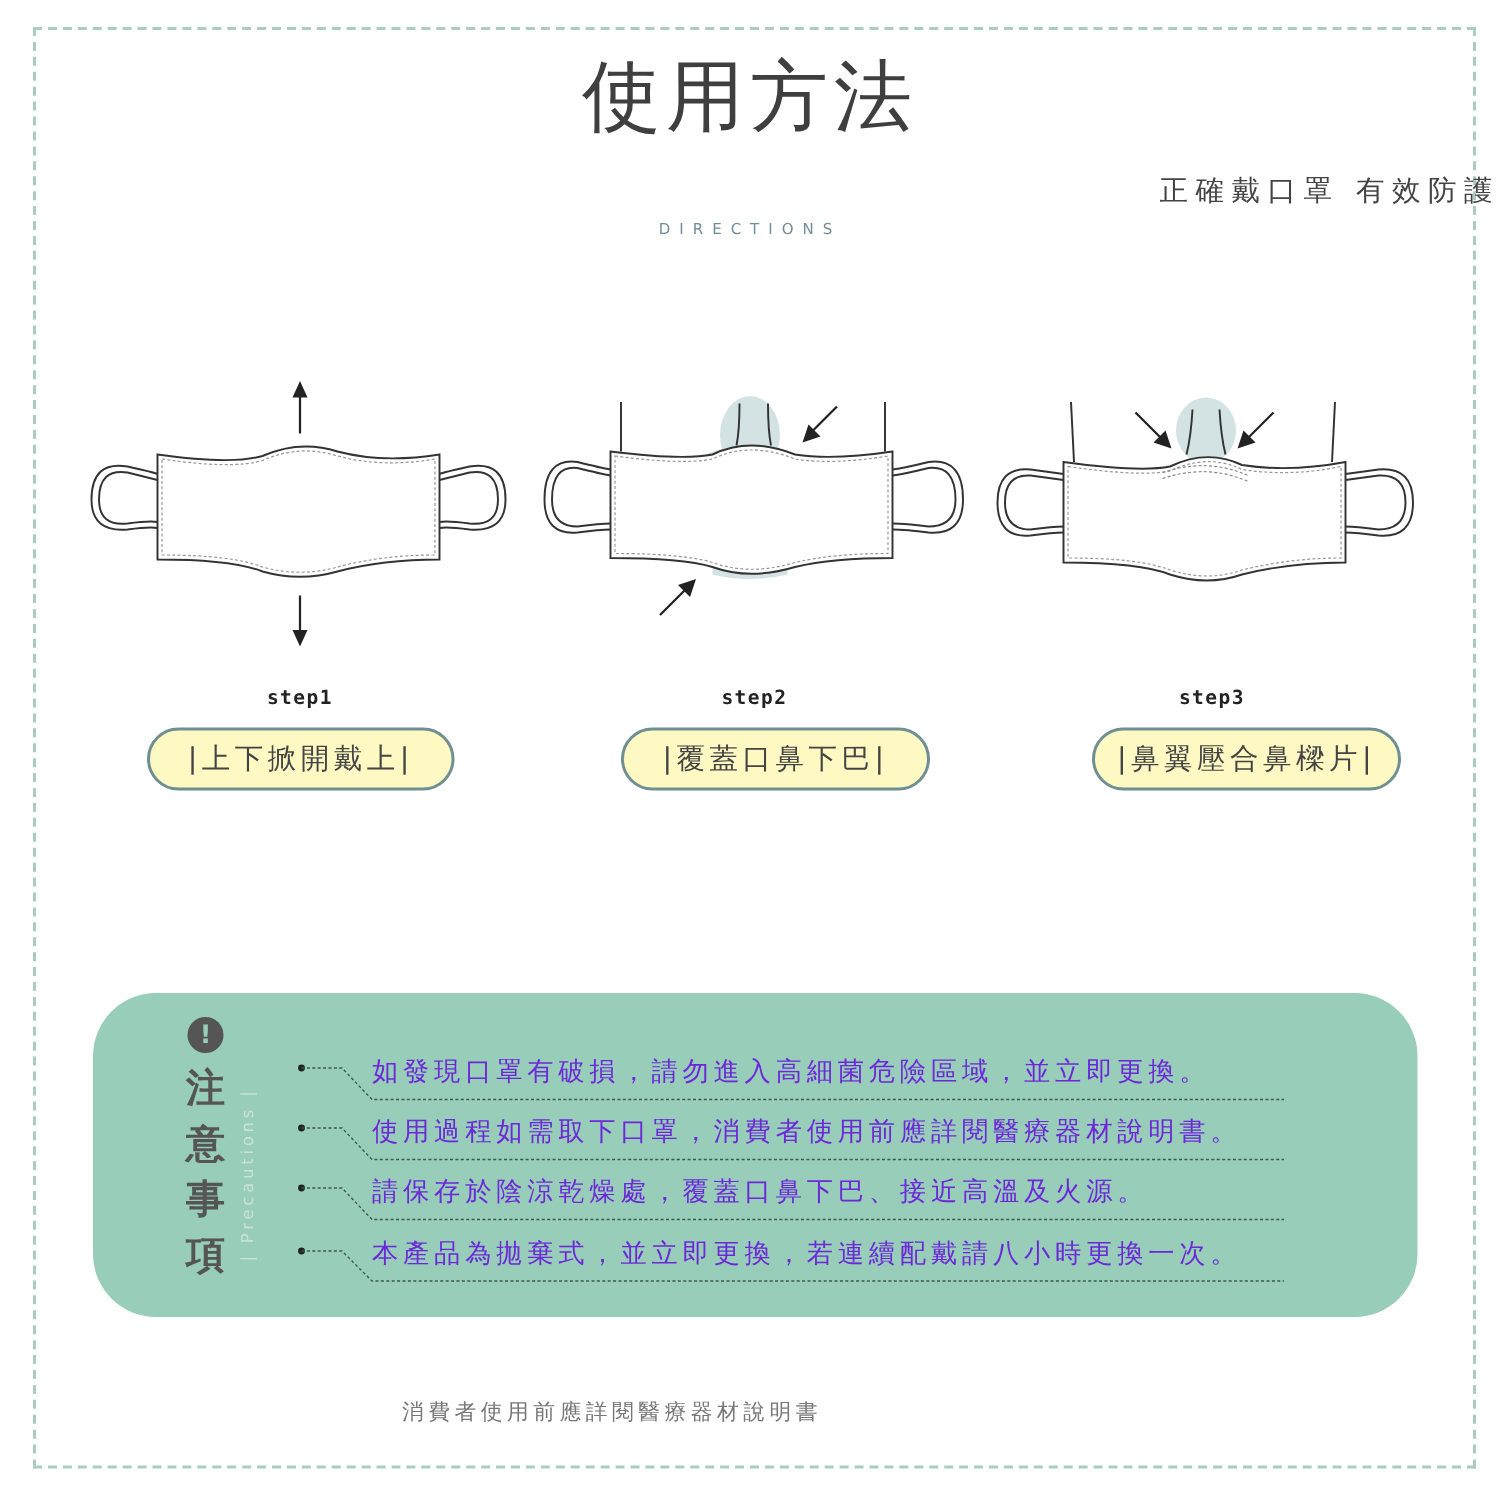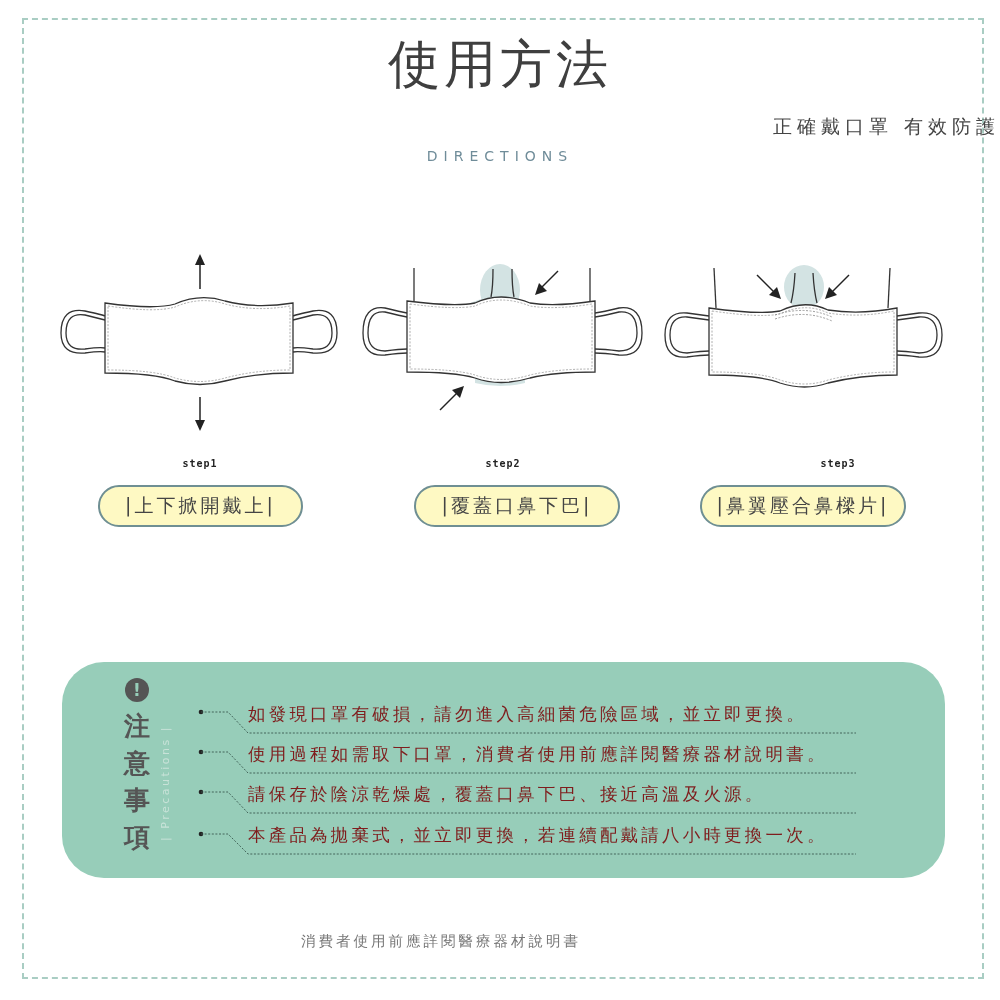--- a/index.html
+++ b/index.html
@@ -5,41 +5,41 @@
   html, body { margin:0; padding:0; background:#ffffff; }
   body { width:1000px; height:1000px; position:relative; overflow:hidden;
          font-family:"DejaVu Sans", "Liberation Sans", sans-serif; color:#4a4a4a; }
   .frame { position:absolute; left:22px; top:18px; width:962px; height:961px;
            border:2px dashed #a9cdc3; box-sizing:border-box; }
   .title { position:absolute; left:0; width:1000px; top:30px; text-align:center;
            font-size:52px; letter-spacing:4px; color:#3f3f3f; font-weight:400; }
   .subtitle { position:absolute; left:0; width:1000px; top:114px; text-align:right;
               font-size:19px; letter-spacing:5px; color:#444; }
   .eng { position:absolute; left:0; width:1000px; top:148px; text-align:center;
-         font-size:14px; letter-spacing:6px; color:#6f8c99; }
+         font-size:10px; letter-spacing:6px; color:#6f8c99; }
   .illus { position:absolute; }
   .step-label { position:absolute; width:200px; text-align:center; font-family:"DejaVu Sans Mono", monospace;
-                font-weight:bold; font-size:10px; letter-spacing:1px; color:#222; top:458px; }
+                font-weight:bold; font-size:13px; letter-spacing:1px; color:#222; top:458px; }
   .step-pill { position:absolute; top:485px; height:42px; border:2.5px solid #6f8f93; border-radius:22px;
                box-sizing:border-box; display:flex; align-items:center; justify-content:center;
                font-size:19px; letter-spacing:3px; color:#444; background:#fef9c3; }
   .panel { position:absolute; left:62px; top:662px; width:883px; height:216px; background:#97cdb9;
            border-radius:42px; }
   .warn-icon { position:absolute; left:125px; top:678px; width:24px; height:24px; border-radius:50%;
                background:#555; color:#97cdb9; font-weight:bold; font-size:17px; text-align:center; line-height:24px; }
   .vtitle { position:absolute; left:122px; top:708px; width:30px; font-size:26px; font-weight:bold; color:#555;
             line-height:37px; text-align:center; }
   .vtitle span { display:block; }
   .veng { position:absolute; left:155px; top:718px; width:20px; height:130px; }
   .veng-inner { position:absolute; left:50%; top:50%; transform:translate(-50%,-50%) rotate(-90deg);
                 white-space:nowrap; font-size:11px; letter-spacing:2.5px; color:#c8e2d8; }
-  .item { position:absolute; left:248px; font-size:17.5px; letter-spacing:3.2px; color:#7f1d1d; white-space:nowrap; }
+  .item { position:absolute; left:248px; font-size:17.5px; letter-spacing:3.2px; color:#6d28d9; white-space:nowrap; }
   .conn { position:absolute; left:196px; top:690px; }
   .footer { position:absolute; left:0; width:816px; top:932px; text-align:center; font-size:14.5px;
-            letter-spacing:3px; color:#777;margin-left:33px; }
+            letter-spacing:3px; color:#777; }
 </style>
 </head>
 <body>
 
 <div class="frame"></div>
 
 <div class="title">使用方法</div>
 <div class="subtitle">正確戴口罩 有效防護</div>
 <div class="eng">DIRECTIONS</div>
 
@@ -101,22 +101,22 @@
   <line x1="189" y1="20" x2="171" y2="38" stroke="#222" stroke-width="1.5"></line>
   <polygon points="165,44 169,32 177,40" fill="#222"></polygon>
 </svg>
 
 <div class="step-label" style="left:100px">step1</div>
 <div class="step-pill" style="left:98px;width:205px">|上下掀開戴上|</div>
 
 <div class="step-label" style="left:403px">step2</div>
 <div class="step-pill" style="left:414px;width:206px">|覆蓋口鼻下巴|</div>
 
-<div class="step-label" style="left:738px">step3</div>
-<div class="step-pill" style="left:700px;width:206px">|鼻翼壓合鼻樑片|</div>
+<div class="step-label" style="left:708px">step3</div>
+<div class="step-pill" style="left:728px;width:206px">|鼻翼壓合鼻樑片|</div>
 
 <div class="panel"></div>
 <div class="warn-icon">!</div>
 <div class="vtitle">
   <span>注</span>
   <span>意</span>
   <span>事</span>
   <span>項</span>
 </div>
 <div class="veng">

